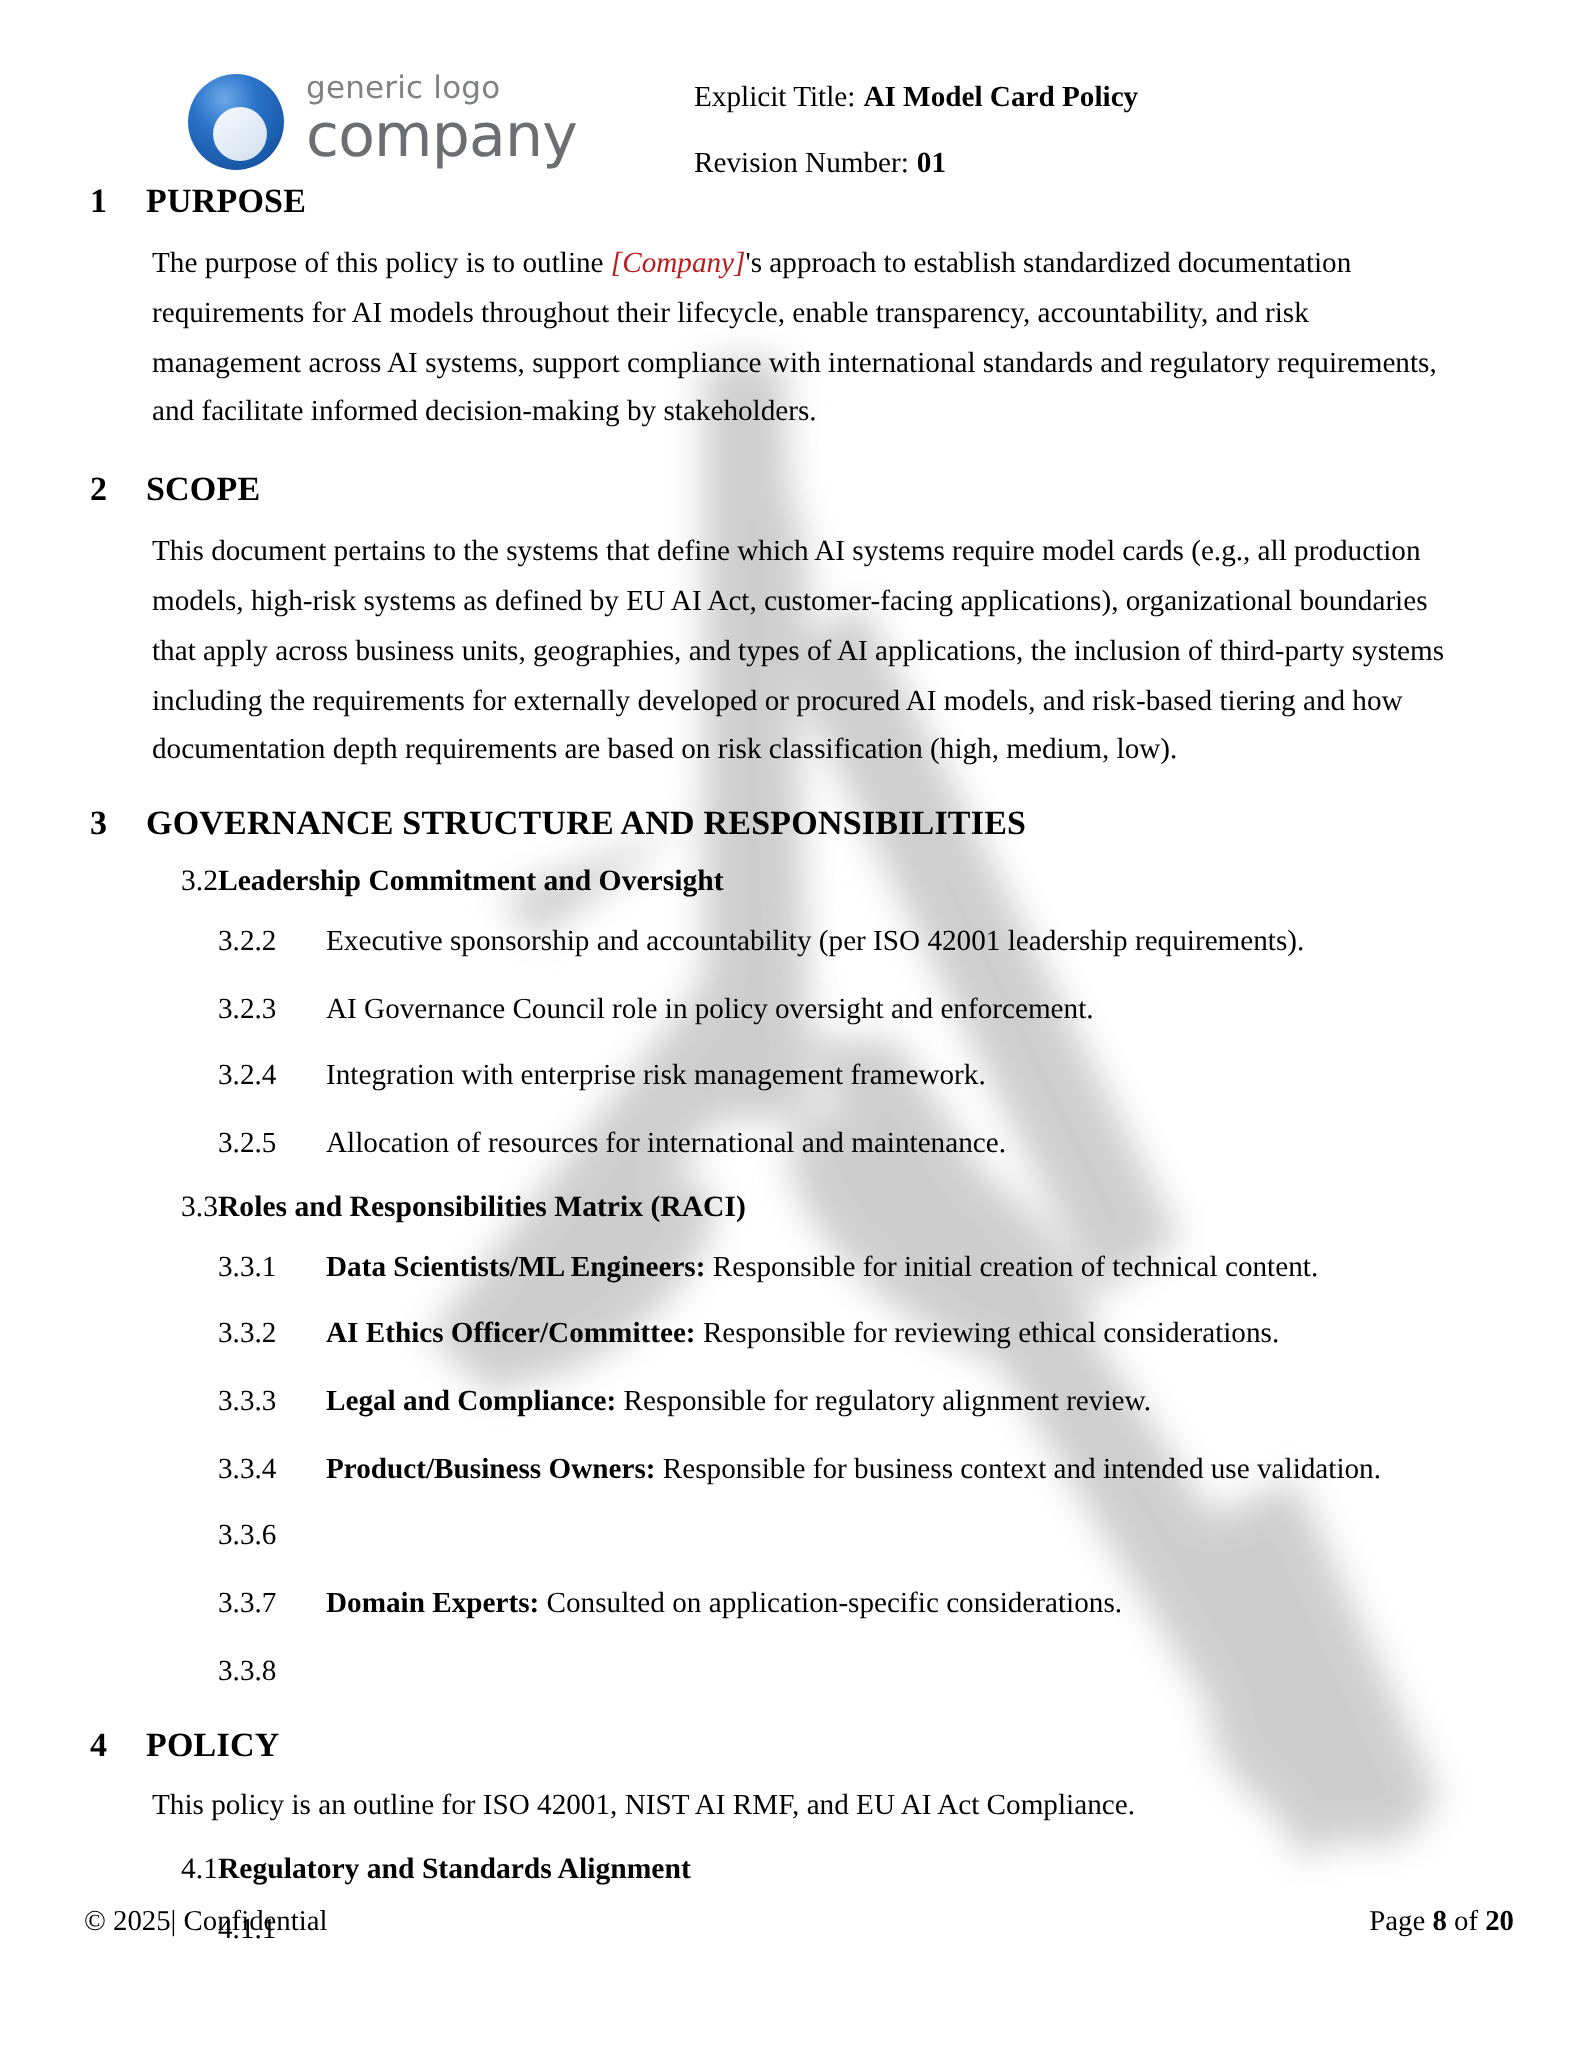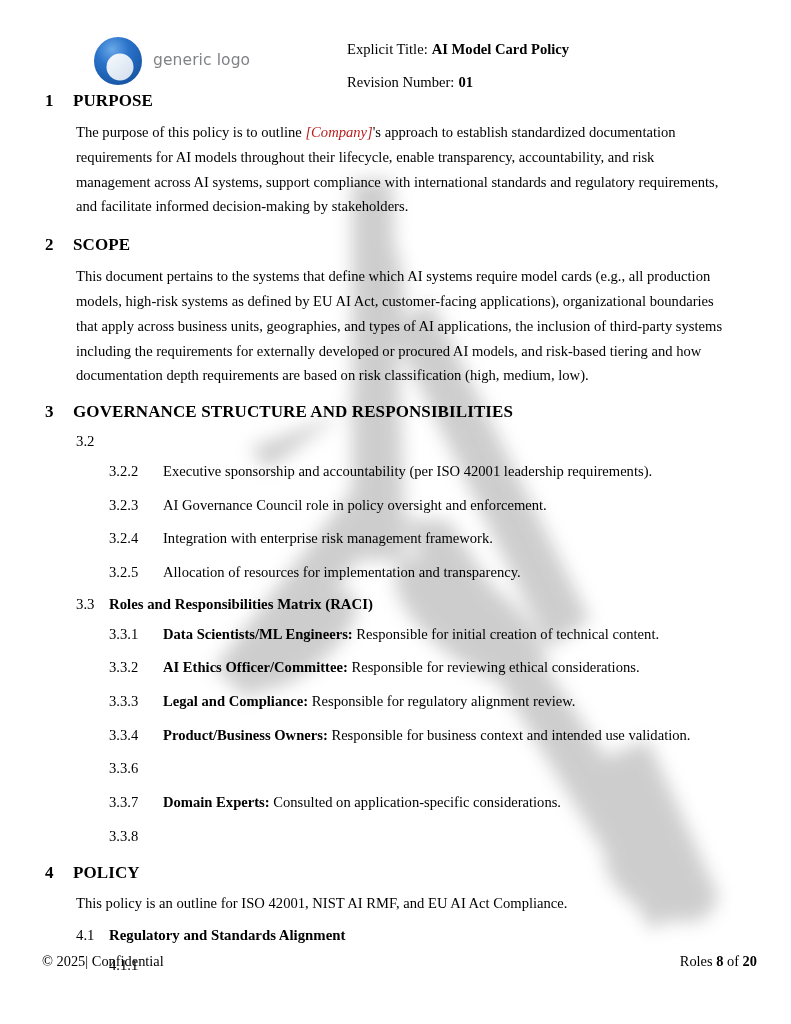--- a/index.html
+++ b/index.html
@@ -132,20 +132,21 @@
     font-style: italic;
   }
 
   
   .lvl2 {
     display: flex;
     align-items: baseline;
     font-size: 14.8px;
     margin-top: 11px;
     padding-left: 31px;
+    text-align: right;
   }
   .lvl2-num {
     width: 33px;
     flex: 0 0 33px;
     font-weight: normal;
   }
   .lvl2-text {
     font-weight: bold;
   }
 
@@ -225,20 +226,21 @@
               <stop offset="100%" stop-color="#e8eef5" stop-opacity="0.9"></stop>
             </linearGradient>
           </defs>
           <circle cx="26" cy="27" r="24" fill="url(#lg)"></circle>
           <path d="M26 7 a20 20 0 0 1 0 40 a15 15 0 0 0 0 -40 z" fill="#ffffff" opacity="0.06"></path>
           <circle cx="28" cy="33" r="13.5" fill="url(#lg2)"></circle>
         </svg>
       </div>
       <div class="logo-words">
         <span class="logo-generic">generic logo</span>
+        <span class="logo-company">company</span>
       </div>
     </div>
 
     <div class="header-meta">
       <div class="header-row">
         <span class="hdr-label">Explicit Title:</span>
         <span class="hdr-value">AI Model Card Policy</span>
       </div>
       <div class="header-row">
         <span class="hdr-right">
@@ -262,37 +264,38 @@
     </h1>
     <p class="body-para">This document pertains to the systems that define which AI systems require model cards (e.g., all production models, high-risk systems as defined by EU AI Act, customer-facing applications), organizational boundaries that apply across business units, geographies, and types of AI applications, the inclusion of third-party systems including the requirements for externally developed or procured AI models, and risk-based tiering and how documentation depth requirements are based on risk classification (high, medium, low).</p>
 
     <h1 class="sec" style="margin-top:14px;">
       <span class="sec-num">3</span>
       <span class="sec-title">GOVERNANCE STRUCTURE AND RESPONSIBILITIES</span>
     </h1>
 
     <div class="lvl2">
       <span class="lvl2-num">3.2</span>
+      <span class="lvl2-text">Leadership Commitment and Oversight</span>
     </div>
 
     <div class="lvl3">
       <span class="lvl3-num">3.2.2</span>
       <span class="lvl3-text">Executive sponsorship and accountability (per ISO 42001 leadership requirements).</span>
     </div>
     <div class="lvl3">
       <span class="lvl3-num">3.2.3</span>
       <span class="lvl3-text">AI Governance Council role in policy oversight and enforcement.</span>
     </div>
     <div class="lvl3">
       <span class="lvl3-num">3.2.4</span>
       <span class="lvl3-text">Integration with enterprise risk management framework.</span>
     </div>
     <div class="lvl3">
       <span class="lvl3-num">3.2.5</span>
-      <span class="lvl3-text">Allocation of resources for implementation and transparency.</span>
+      <span class="lvl3-text">Allocation of resources for international and maintenance.</span>
     </div>
 
     <div class="lvl2">
       <span class="lvl2-num">3.3</span>
       <span class="lvl2-text">Roles and Responsibilities Matrix (RACI)</span>
     </div>
 
     <div class="lvl3">
       <span class="lvl3-num">3.3.1</span>
       <span class="lvl3-text"><b>Data Scientists/ML Engineers:</b><span> Responsible for initial creation of technical content.</span></span>
@@ -331,16 +334,16 @@
       <span class="lvl2-text">Regulatory and Standards Alignment</span>
     </div>
     <div class="lvl3">
       <span class="lvl3-num">4.1.1</span>
     </div>
 
   </div>
 
   <div class="doc-footer">
     <span class="footer-left">© 2025| Confidential</span>
-    <span class="footer-right"><span>Roles </span><b>8</b><span> of </span><b>20</b></span>
+    <span class="footer-right"><span>Page </span><b>8</b><span> of </span><b>20</b></span>
   </div>
 
 </div>
 
 </body></html>

